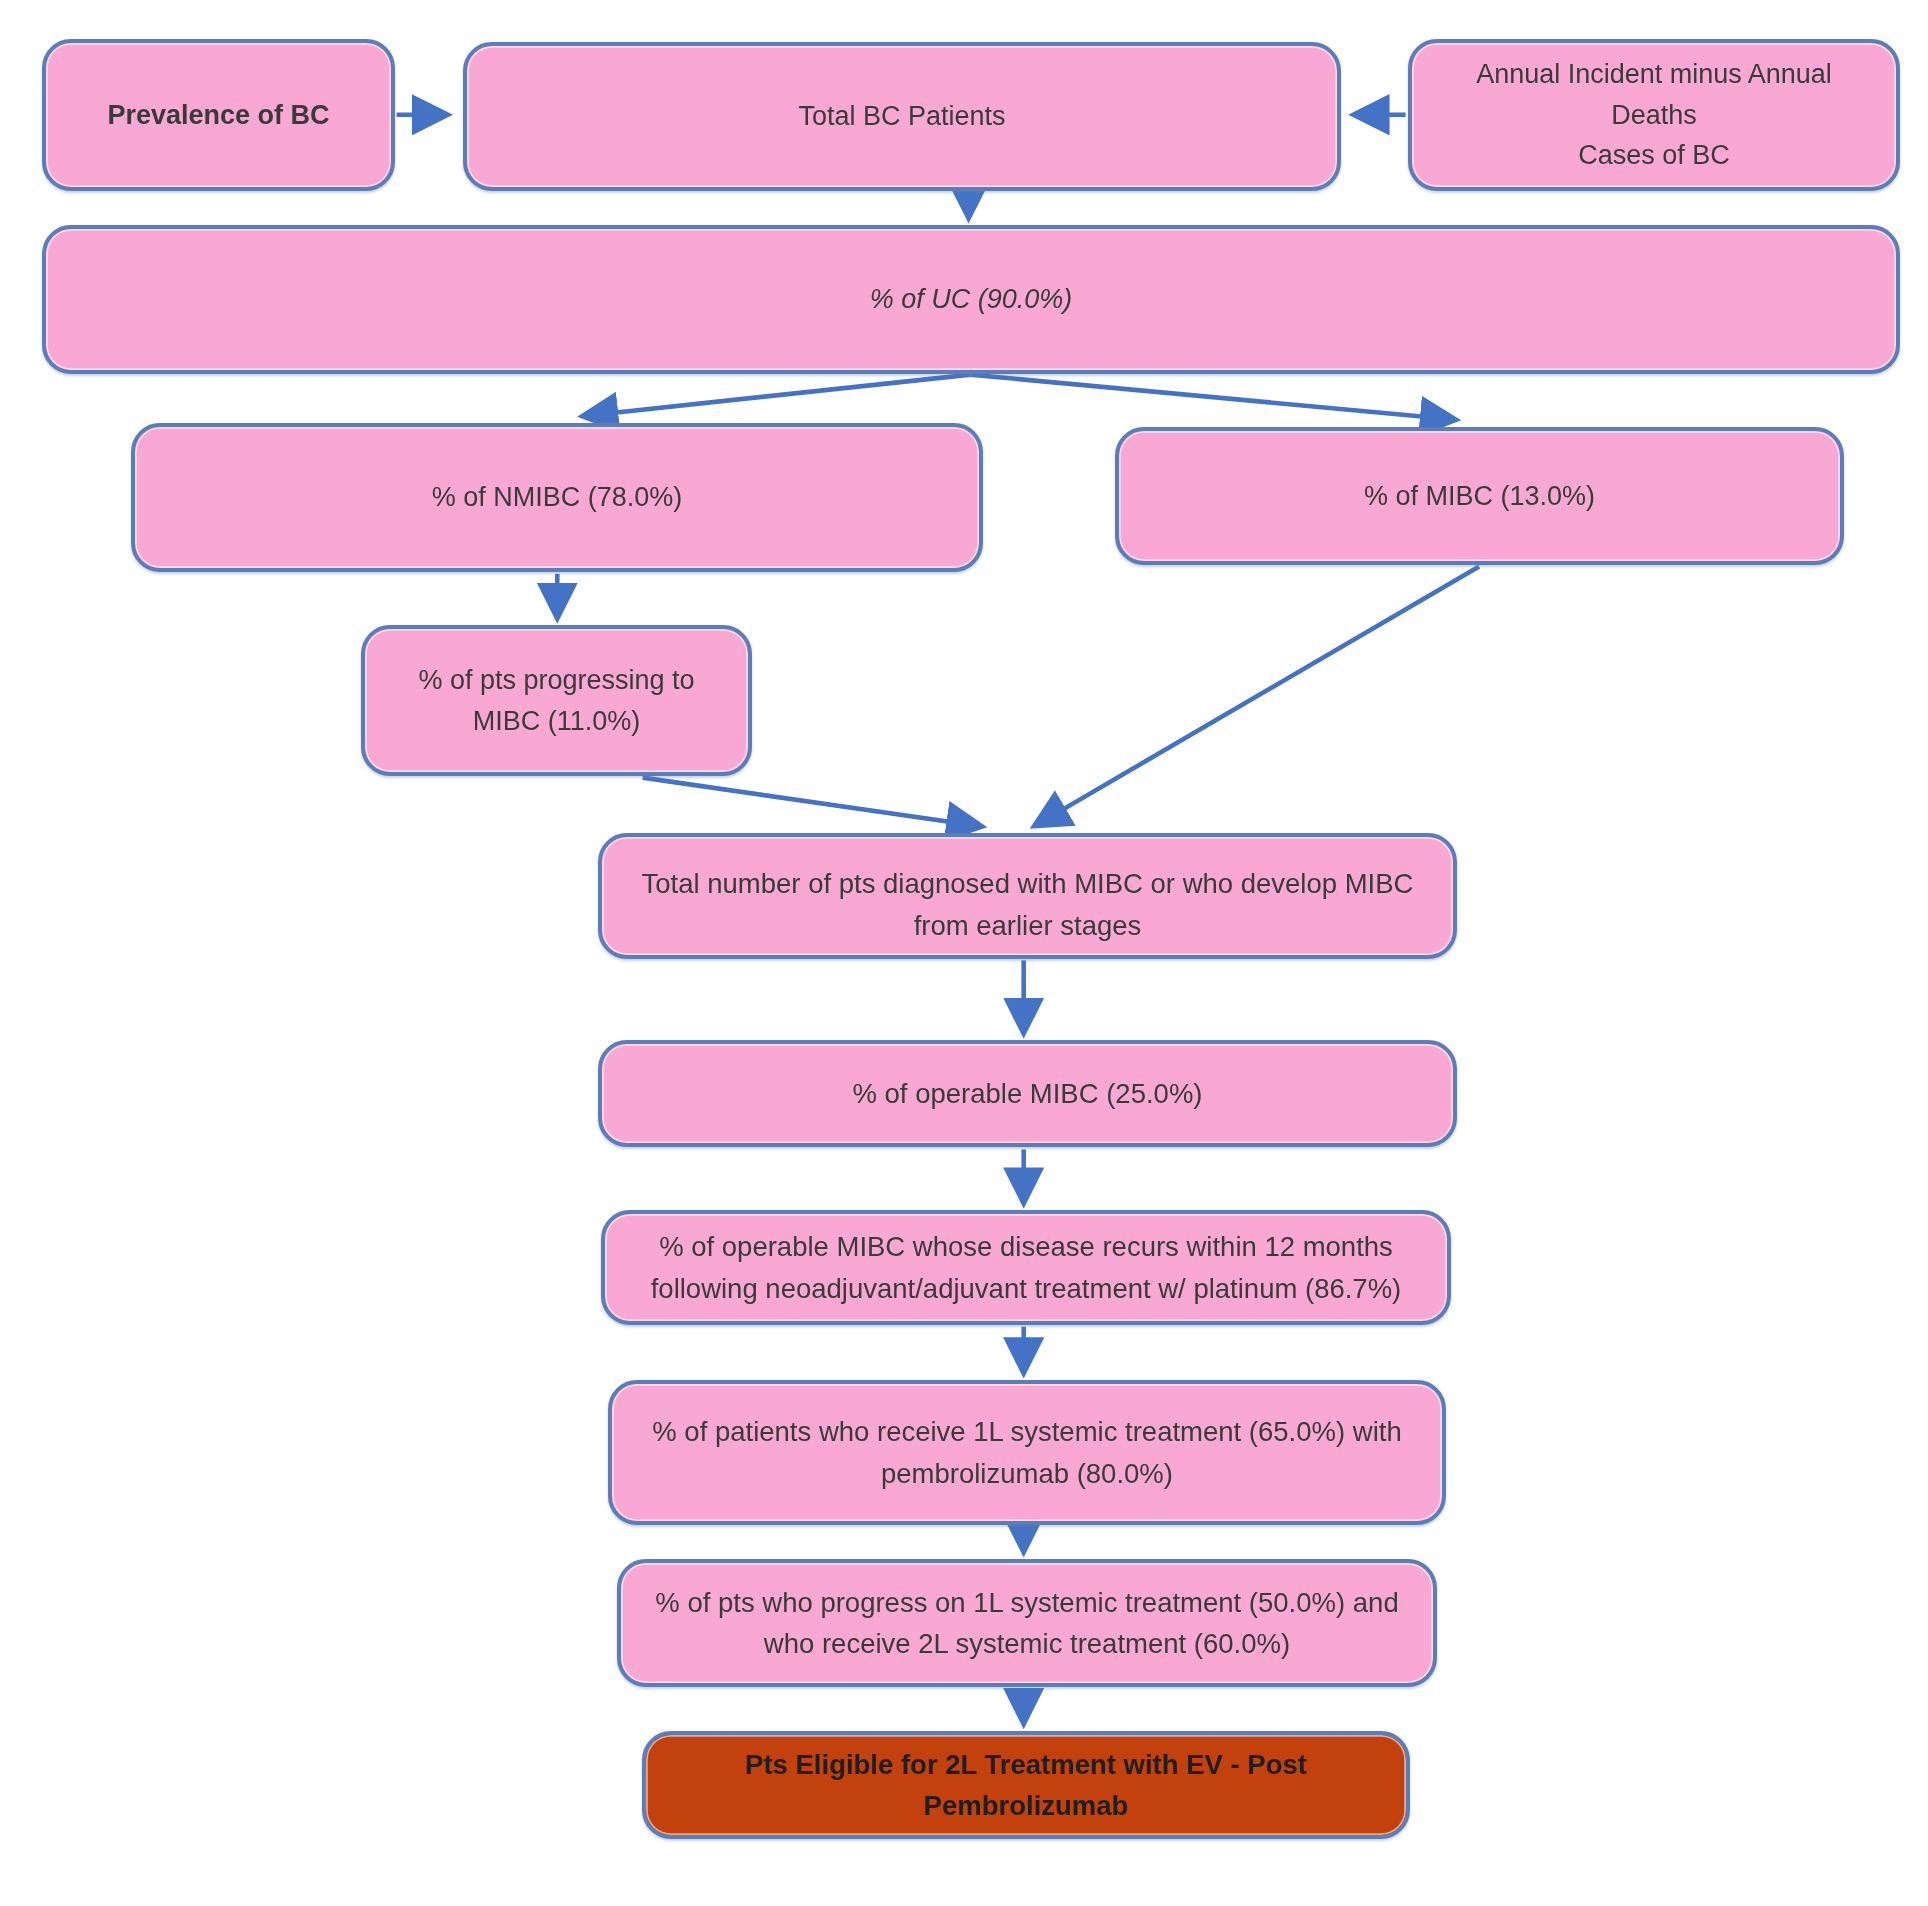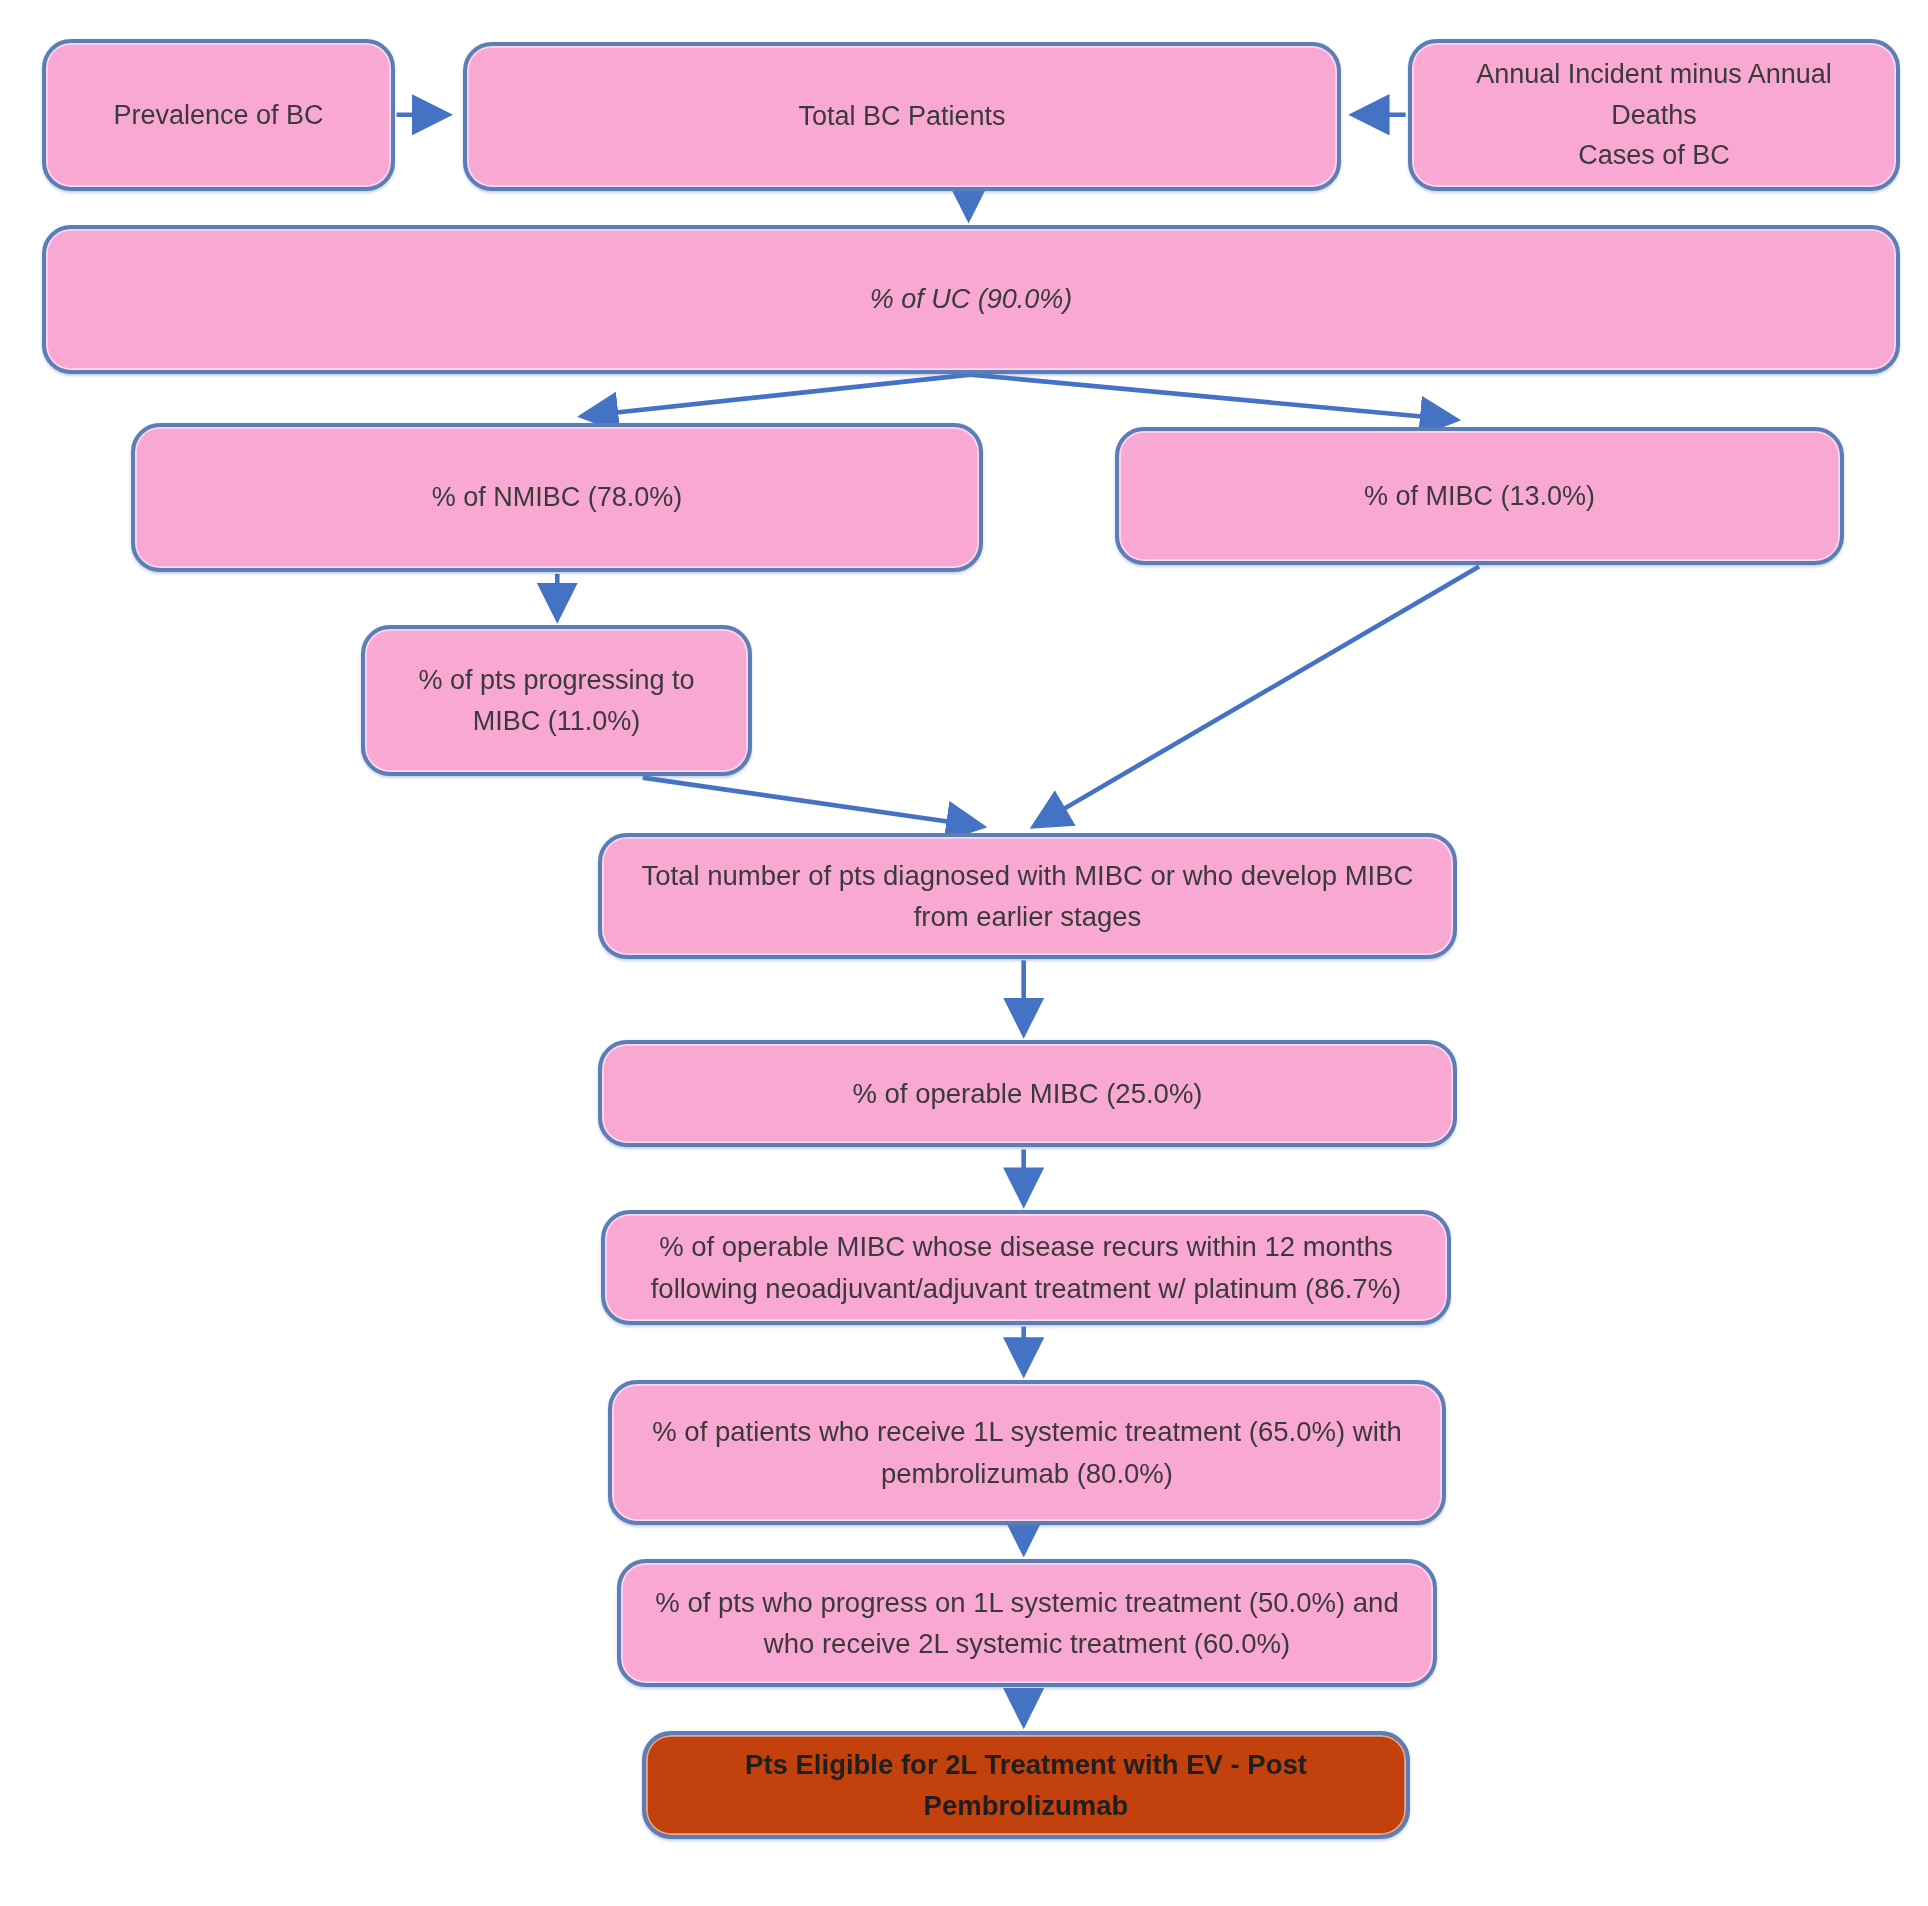--- a/index.html
+++ b/index.html
@@ -43,28 +43,28 @@
   }
   .fs-top { font-size: 27px; }
   .fs-bot { font-size: 27.5px; }
   .node.final {
     background: #c2410c;
     color: #1f1f1f;
     font-weight: bold;
   }
 
   
-  #n-prevalence  { left: 42px;   top: 39px;   width: 353px;  height: 152px; }
+  #n-prevalence  { left: 42px;   top: 39px;   width: 353px;  height: 152px; font-weight: bold; }
   #n-totalbc     { left: 463px;  top: 42px;   width: 878px;  height: 149px; }
   #n-annual      { left: 1408px; top: 39px;   width: 492px;  height: 152px; }
   #n-uc          { left: 42px;   top: 225px;  width: 1858px; height: 149px; font-style: italic; }
   #n-nmibc       { left: 131px;  top: 423px;  width: 852px;  height: 149px; }
   #n-mibc        { left: 1115px; top: 427px;  width: 729px;  height: 138px; }
   #n-progressing { left: 361px;  top: 625px;  width: 391px;  height: 151px; }
-  #n-totalmibc   { left: 598px;  top: 833px;  width: 859px;  height: 126px; }
+  #n-totalmibc   { left: 598px;  top: 833px;  width: 859px;  height: 126px; align-items: flex-end; }
   #n-operable    { left: 598px;  top: 1040px; width: 859px;  height: 107px; }
   #n-recurs      { left: 601px;  top: 1210px; width: 850px;  height: 115px; }
   #n-firstline   { left: 608px;  top: 1380px; width: 838px;  height: 145px; }
   #n-secondline  { left: 617px;  top: 1559px; width: 820px;  height: 128px; }
   #n-eligible    { left: 642px;  top: 1731px; width: 768px;  height: 108px; }
 </style>
 </head>
 <body>
 
 <div class="canvas">

